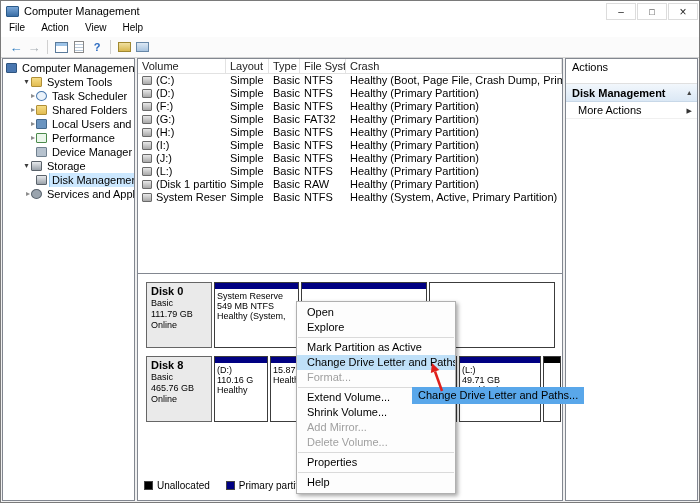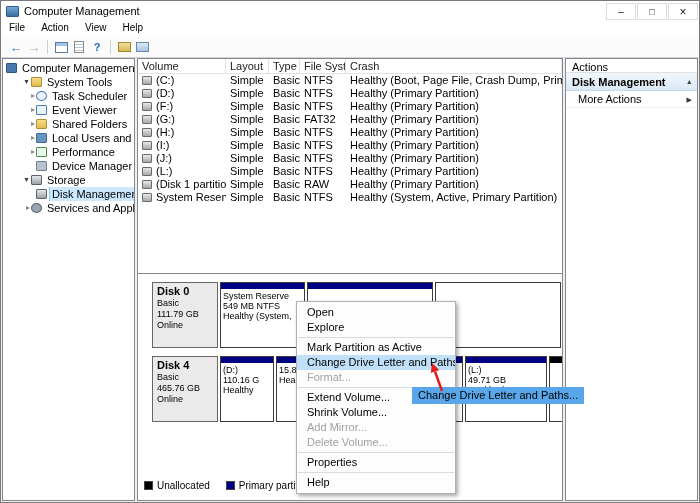--- a/index.html
+++ b/index.html
@@ -69,39 +69,39 @@
 
   
   .hscroll{position:absolute;left:1px;right:1px;bottom:1px;height:14px;background:#f0f0f0}
   .sbtn{position:absolute;top:0;width:14px;height:14px;background:#f0f0f0;color:#505050;font-size:8px;text-align:center;line-height:14px}
   .sbtn.left{left:0}.sbtn.left::before{content:"◂"}
   .sbtn.right{right:0}.sbtn.right::before{content:"▸"}
   .sthumb{position:absolute;top:1px;left:14px;width:170px;height:12px;background:#cdcdcd}
 
   
   .disk-view{position:absolute;left:0;right:0;top:215px;bottom:0;background:#fff;border:1px solid #828790;overflow:hidden}
-  .disk-block{position:absolute;left:14px;display:flex}
+  .disk-block{position:absolute;left:8px;display:flex}
   .dlabel{width:66px;height:66px;background:#eaeaea;border:1px solid #666;padding:2px 4px;overflow:hidden}
   .dname{font-weight:bold;font-size:11px;line-height:13px}
   .dline{font-size:9px;line-height:11px}
   .parts{display:flex;margin-left:2px;gap:2px}
   .part{height:66px;border:1px solid #3c3c3c;background:#fff;overflow:hidden;flex:none}
   .strip{height:6px;margin-bottom:2px}
   .strip.primary{background:#000082}
   .strip.unalloc{background:#000}
   .strip.none{background:transparent}
   .pline{font-size:9px;line-height:10px;padding-left:2px;white-space:nowrap;overflow:hidden}
   .legend{position:absolute;left:6px;top:206px;display:flex;gap:16px;align-items:center}
   .leg{display:flex;align-items:center;gap:4px;font-size:10px}
   .sw{width:9px;height:9px;border:1px solid #444;flex:none}
   .sw-unalloc{background:#000000}
   .sw-primary{background:#000082}
 
   
-  .ap-title{height:14px;line-height:16px;padding-left:6px;border-bottom:1px solid #e0e0e0}
+  .ap-title{height:25px;line-height:16px;padding-left:6px;border-bottom:1px solid #e0e0e0}
   .ap-group{height:18px;line-height:18px;padding-left:6px;background:linear-gradient(#f2f7fc,#dbe8f5);border-bottom:1px solid #c8d8e8;font-weight:bold;display:flex;align-items:center}
   .ap-group .chev{margin-left:auto;margin-right:6px;font-size:7px;color:#444}
   .ap-group .chev::before{content:"▴"}
   .ap-more{height:17px;line-height:17px;padding-left:12px;display:flex;align-items:center;border-bottom:1px solid #f0f0f0}
   .ap-more .chev{margin-left:auto;margin-right:5px;font-size:7px;color:#333}
   .ap-more .chev::before{content:"▶"}
 
   
   .cmenu{position:absolute;left:295px;top:300px;width:160px;background:#fdfdfd;border:1px solid #b0b0b0;box-shadow:2px 2px 4px rgba(0,0,0,.35);padding:3px 0;z-index:50}
   .mi{height:15px;line-height:15px;padding-left:10px;white-space:nowrap;overflow:hidden}
@@ -165,25 +165,20 @@
       <span class="ti ti-folder"></span>
       <span class="tlabel">System Tools</span>
     </div>
     <div class="trow ind2">
       <span class="exp c"></span>
       <span class="ti ti-clock"></span>
       <span class="tlabel">Task Scheduler</span>
     </div>
     <div class="trow ind2">
       <span class="exp c"></span>
-      <span class="ti ti-log"></span>
-      <span class="tlabel">Event Viewer</span>
-    </div>
-    <div class="trow ind2">
-      <span class="exp c"></span>
       <span class="ti ti-folder"></span>
       <span class="tlabel">Shared Folders</span>
     </div>
     <div class="trow ind2">
       <span class="exp c"></span>
       <span class="ti ti-users"></span>
       <span class="tlabel">Local Users and Groups</span>
     </div>
     <div class="trow ind2">
       <span class="exp c"></span>
@@ -327,21 +322,21 @@
             <div class="strip none"></div>
             <div class="pline"></div>
             <div class="pline"></div>
             <div class="pline"></div>
           </div>
         </div>
       </div>
 
       <div class="disk-block" style="top:82px">
         <div class="dlabel">
-          <div class="dname">Disk 4</div>
+          <div class="dname">Disk 8</div>
           <div class="dline">Basic</div>
           <div class="dline">465.76 GB</div>
           <div class="dline">Online</div>
         </div>
         <div class="parts">
           <div class="part" style="width:54px">
             <div class="strip primary"></div>
             <div class="pline">(D:)</div>
             <div class="pline">110.16 G</div>
             <div class="pline">Healthy</div>

